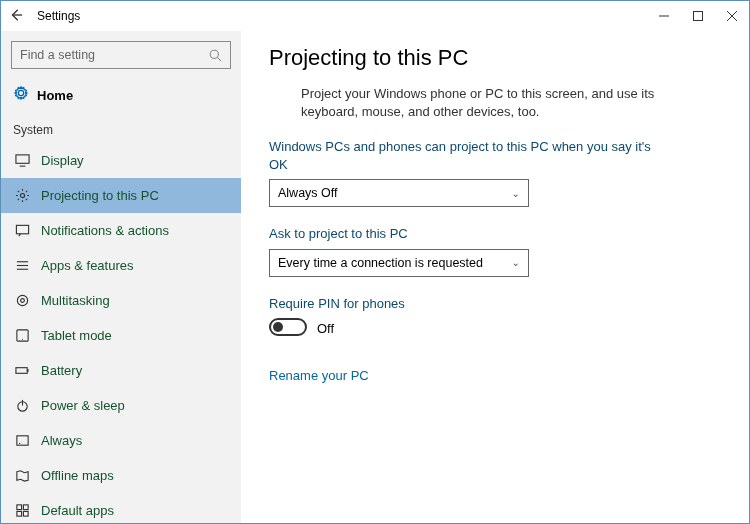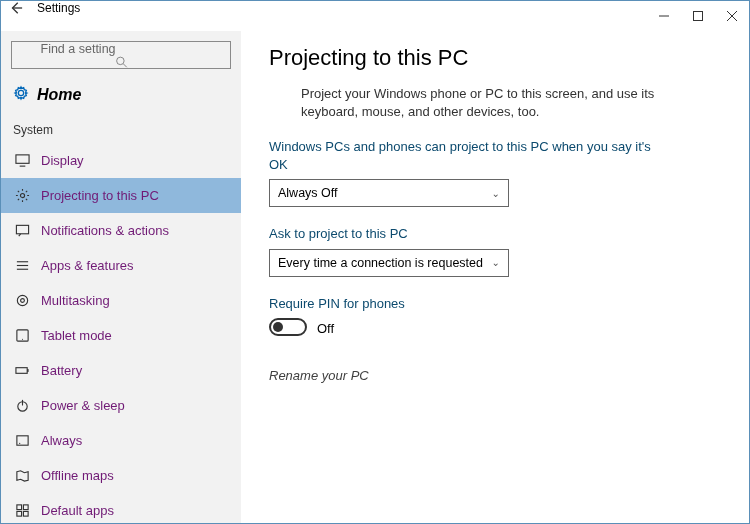--- a/index.html
+++ b/index.html
@@ -1,47 +1,47 @@
 <!DOCTYPE html>
 <html><head>
 <meta charset="utf-8">
 <style>
   * { box-sizing: border-box; margin: 0; padding: 0; font-family: "Segoe UI", Arial, sans-serif; }
   body { width: 750px; height: 524px; background: #fff; overflow: hidden; border: 1px solid #5a8fb8; }
-  .titlebar { height: 30px; display: flex; background: #fff; }
+  .titlebar { height: 30px; display: flex; align-items: center; background: #fff; }
   .titlebar .back { width: 30px; text-align: center; font-size: 14px; cursor: default; }
   .titlebar .title { font-size: 12px; margin-left: 6px; flex: 1; }
   .winbtns { display: flex; }
   .winbtn { width: 34px; height: 30px; display: flex; align-items: center; justify-content: center; cursor: default; }
   .winbtn svg { display: block; }
   .body { display: flex; height: calc(100% - 30px); }
   .sidebar { width: 240px; background: #f2f2f2; display: flex; flex-direction: column; padding-top: 6px; }
-  .search { margin: 4px 10px 10px 10px; border: 1px solid #8a8a8a; height: 28px; display: flex; align-items: center; padding: 0 8px; background: #f2f2f2; flex-direction: column; }
+  .search { margin: 4px 10px 10px 10px; border: 1px solid #8a8a8a; height: 28px; display: flex; align-items: center; padding: 0 8px; background: #f2f2f2; }
   .search input { border: none; outline: none; background: transparent; font-size: 12.5px; flex: 1; color: #555; }
   .search input::placeholder { color: #666; }
   .home { display: flex; align-items: center; padding: 6px 12px; margin-bottom: 8px; }
   .home .gear { margin-right: 8px; color: #0067b8; }
-  .home .lbl { font-size: 16px; font-weight: 600; font-style: italic; }
+  .home .lbl { font-size: 13px; font-weight: 600; }
   .section-title { font-size: 12px; color: #333; padding: 4px 12px 6px 12px; }
   .nav { flex: 1; overflow: hidden; }
-  .nav-item { display: flex; align-items: center; height: 35px; padding: 0 12px; font-size: 13px; color: #701a75; cursor: default; }
+  .nav-item { display: flex; align-items: center; height: 35px; padding: 0 12px; font-size: 13px; color: #14532d; cursor: default; }
   .nav-item .icon { width: 18px; margin-right: 10px; display: flex; align-items: center; justify-content: center; }
   .nav-item.selected { background: #8fb8dc; }
   .content { flex: 1; padding: 14px 28px; overflow: auto; }
   .content h1 { font-size: 22px; font-weight: 400; margin-bottom: 14px; }
   .content p.desc { font-size: 13px; color: #333; margin-bottom: 18px; max-width: 390px; line-height: 1.35; margin-left: 32px; }
   .setting-block { margin-bottom: 18px; }
   .setting-label { font-size: 13px; color: #0c4a6e; margin-bottom: 6px; max-width: 390px; line-height: 1.35; }
-  .select { width: 240px; height: 28px; border: 1px solid #666; display: flex; align-items: center; padding: 0 8px; font-size: 12.5px; justify-content: space-between; cursor: default; }
+  .select { width: 260px; height: 28px; border: 1px solid #666; display: flex; align-items: center; padding: 0 8px; font-size: 12.5px; justify-content: space-between; cursor: default; }
   .select .chev { font-size: 10px; color: #555; }
   .toggle-row { display: flex; align-items: flex-end; gap: 10px; }
   .toggle { width: 38px; height: 18px; border: 2px solid #333; border-radius: 10px; position: relative; background: #fff; cursor: default; }
   .toggle .knob { width: 10px; height: 10px; background: #333; border-radius: 50%; position: absolute; left: 2px; top: 2px; }
   .toggle-row .state { font-size: 13px; }
-  .link { color: #404040; font-size: 13px; cursor: default; margin-top: 14px; display: inline-block; font-style: italic; }
+  .link { color: #0369a1; font-size: 13px; cursor: default; margin-top: 14px; display: inline-block; }
 </style>
 </head>
 <body>
 
 <div class="titlebar">
   <div class="back">
     <svg width="14" height="14" viewBox="0 0 16 16">
         <path d="M10 2 L4 8 L10 14" stroke="#333" stroke-width="1.5" fill="none"></path>
         <path d="M4 8 H15" stroke="#333" stroke-width="1.5"></path>
       </svg>

